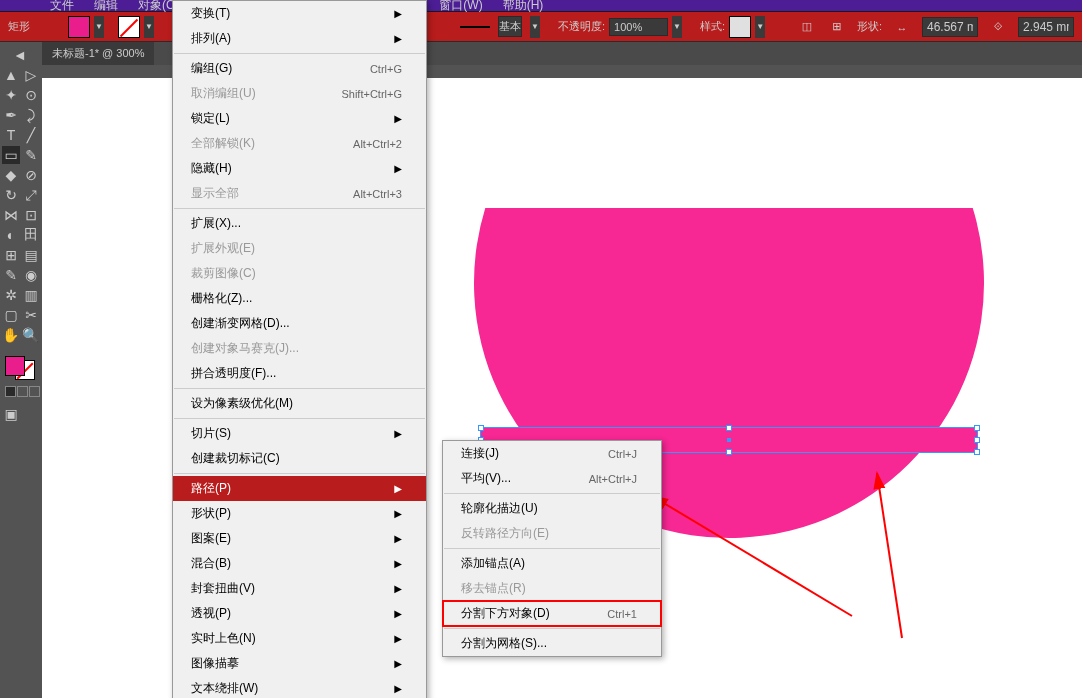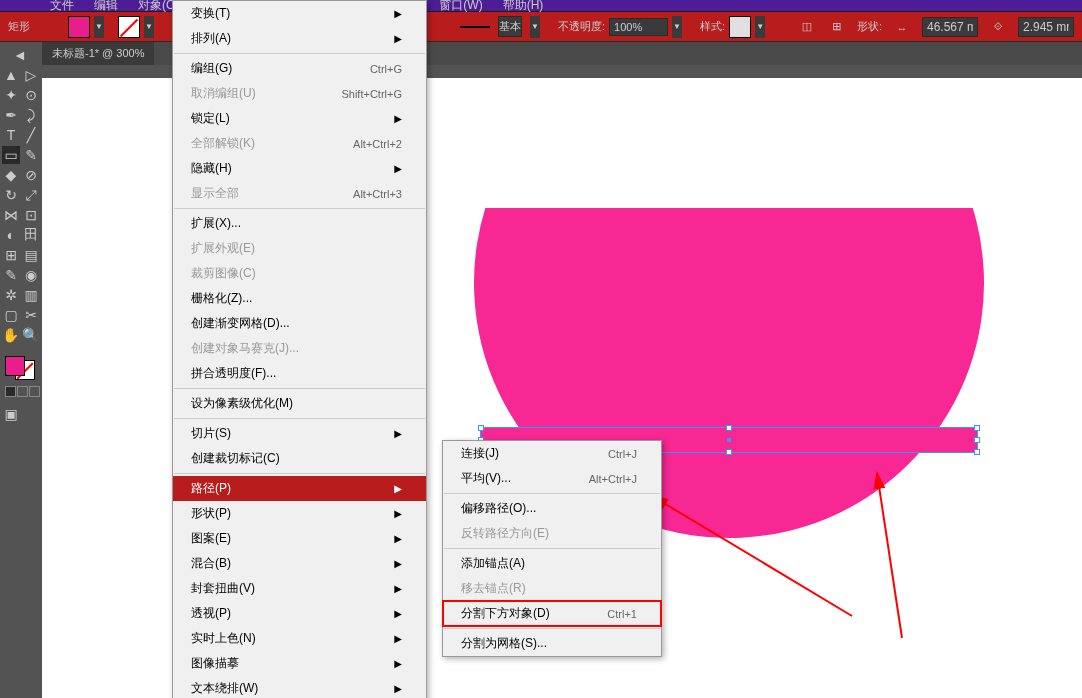--- a/index.html
+++ b/index.html
@@ -346,21 +346,21 @@
     <div class="menu-item">
       <span>连接(J)</span>
       <span class="shortcut">Ctrl+J</span>
     </div>
     <div class="menu-item">
       <span>平均(V)...</span>
       <span class="shortcut">Alt+Ctrl+J</span>
     </div>
     <div class="menu-sep"></div>
     <div class="menu-item">
-      <span>偏移路径(O)...</span>
+      <span>轮廓化描边(U)</span>
     </div>
     <div class="menu-item disabled">
       <span>反转路径方向(E)</span>
     </div>
     <div class="menu-sep"></div>
     <div class="menu-item">
       <span>添加锚点(A)</span>
     </div>
     <div class="menu-item disabled">
       <span>移去锚点(R)</span>

